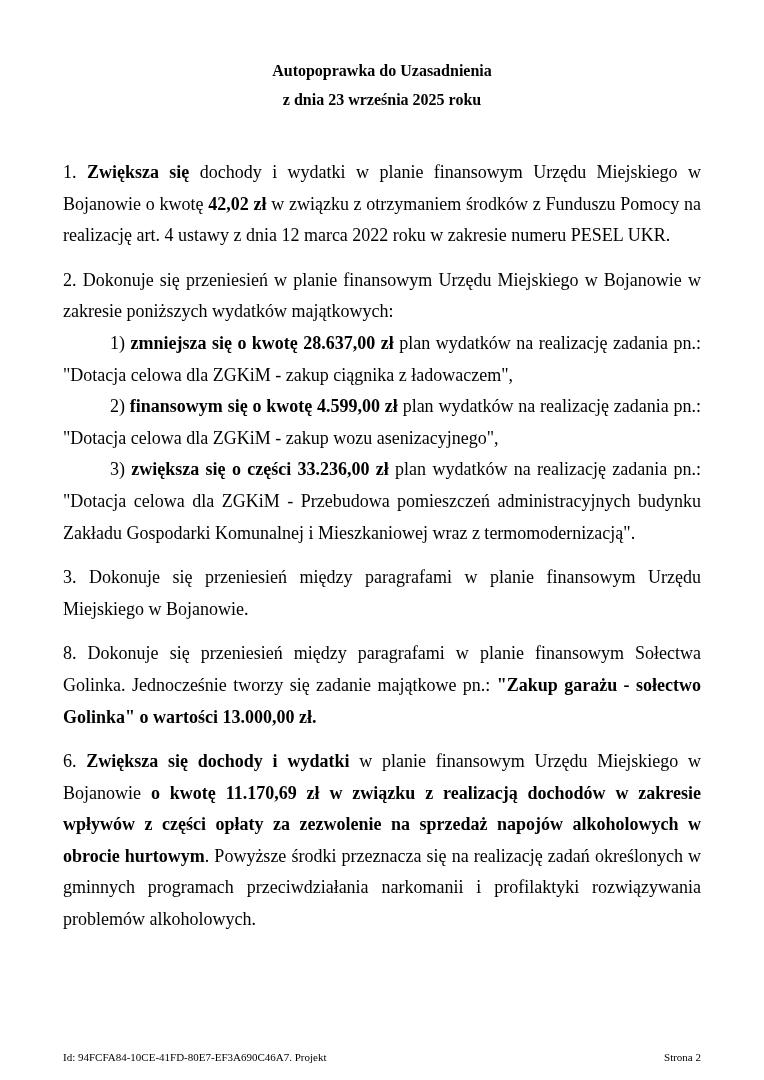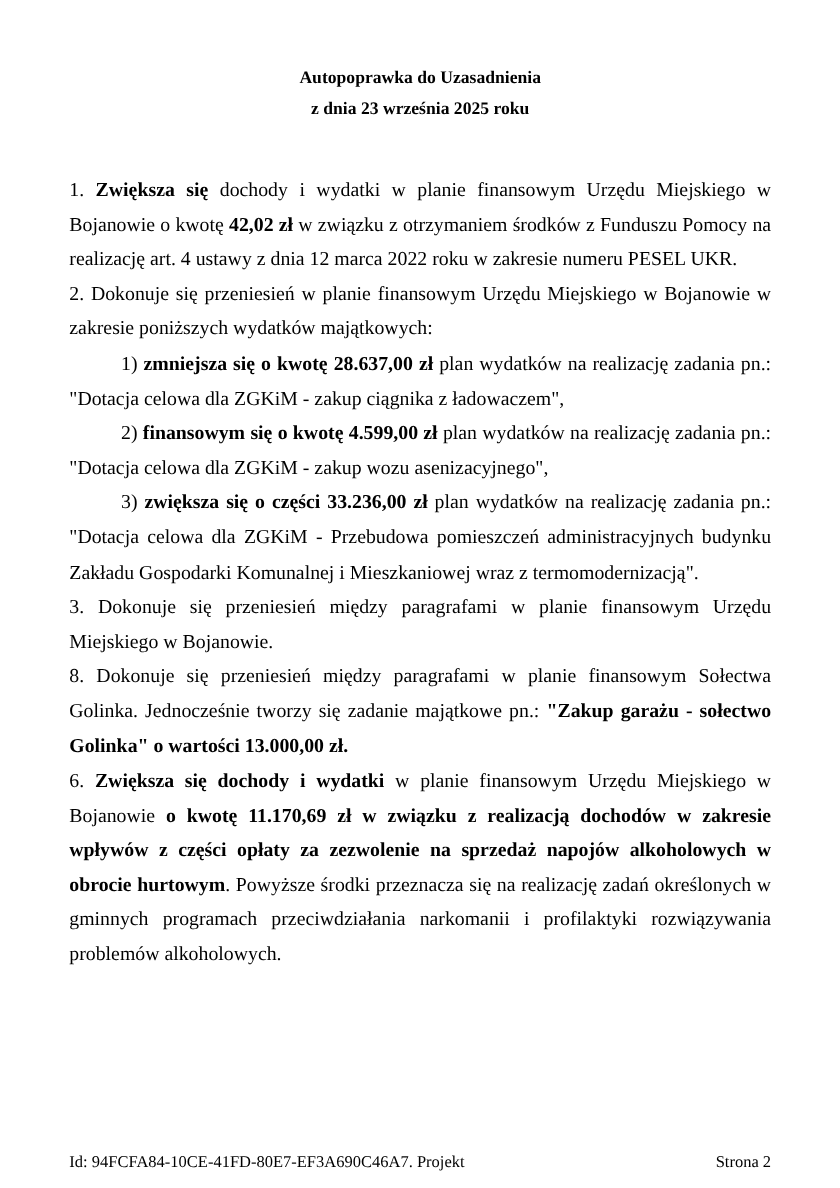--- a/index.html
+++ b/index.html
@@ -34,35 +34,36 @@
     line-height: 29px;
     margin-bottom: 43px;
   }
   p.para {
     margin: 0;
     text-align: justify;
     font-size: 18px;
     line-height: 31.6px;
   }
   p.mt {
+    margin-top: 13px;
   }
   p.indent {
     text-indent: 47px;
   }
   .b {
     font-weight: bold;
   }
   .footer {
     position: absolute;
     left: 63px;
     right: 63px;
     bottom: 16px;
     display: flex;
     justify-content: space-between;
-    font-size: 15px;
+    font-size: 11px;
     line-height: 14px;
   }
 </style>
 </head>
 <body>
 
 <div class="page">
   <div class="content">
 
     <div class="title-block">

